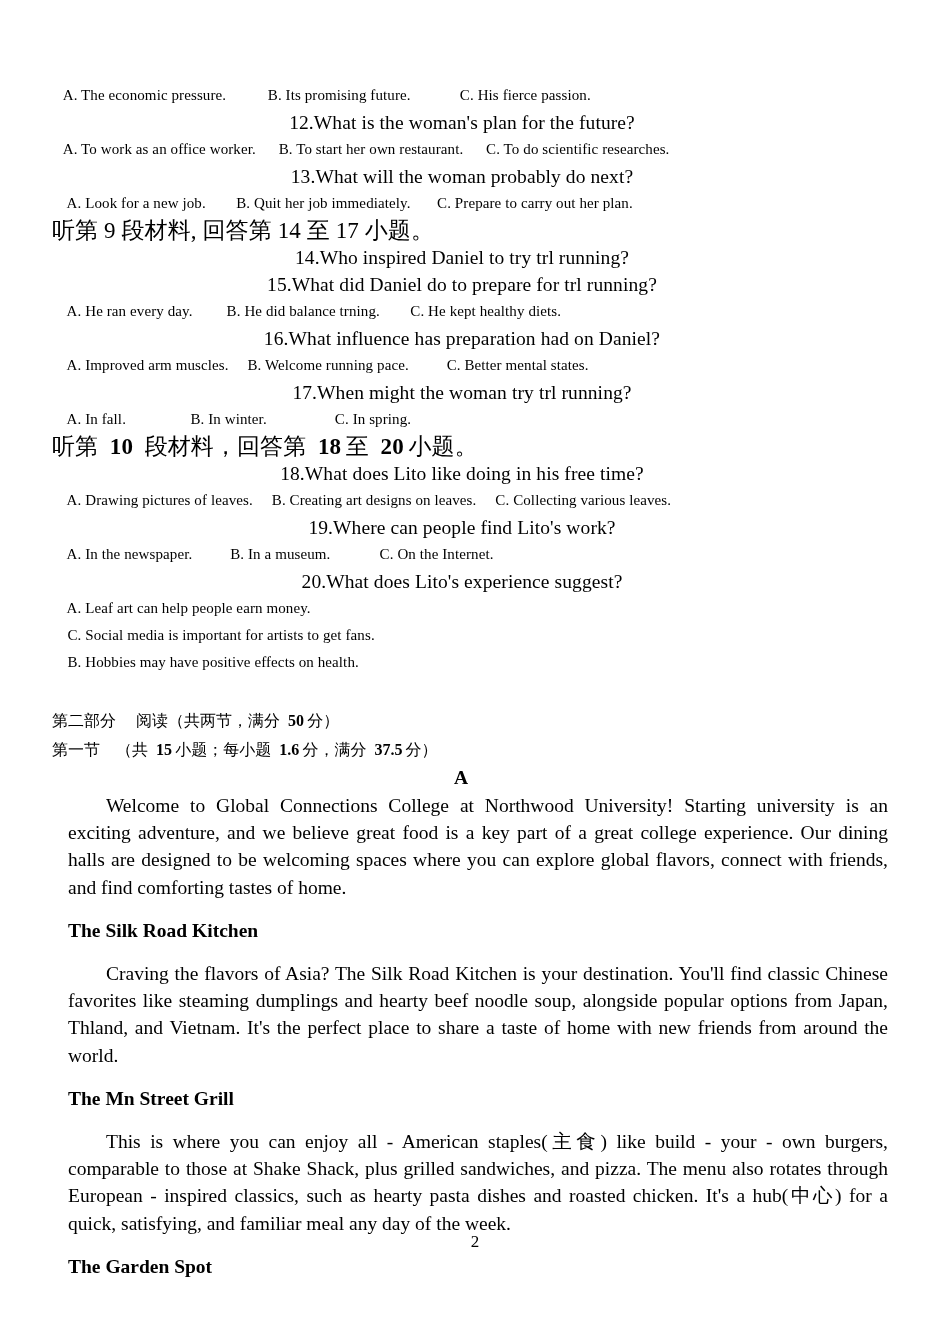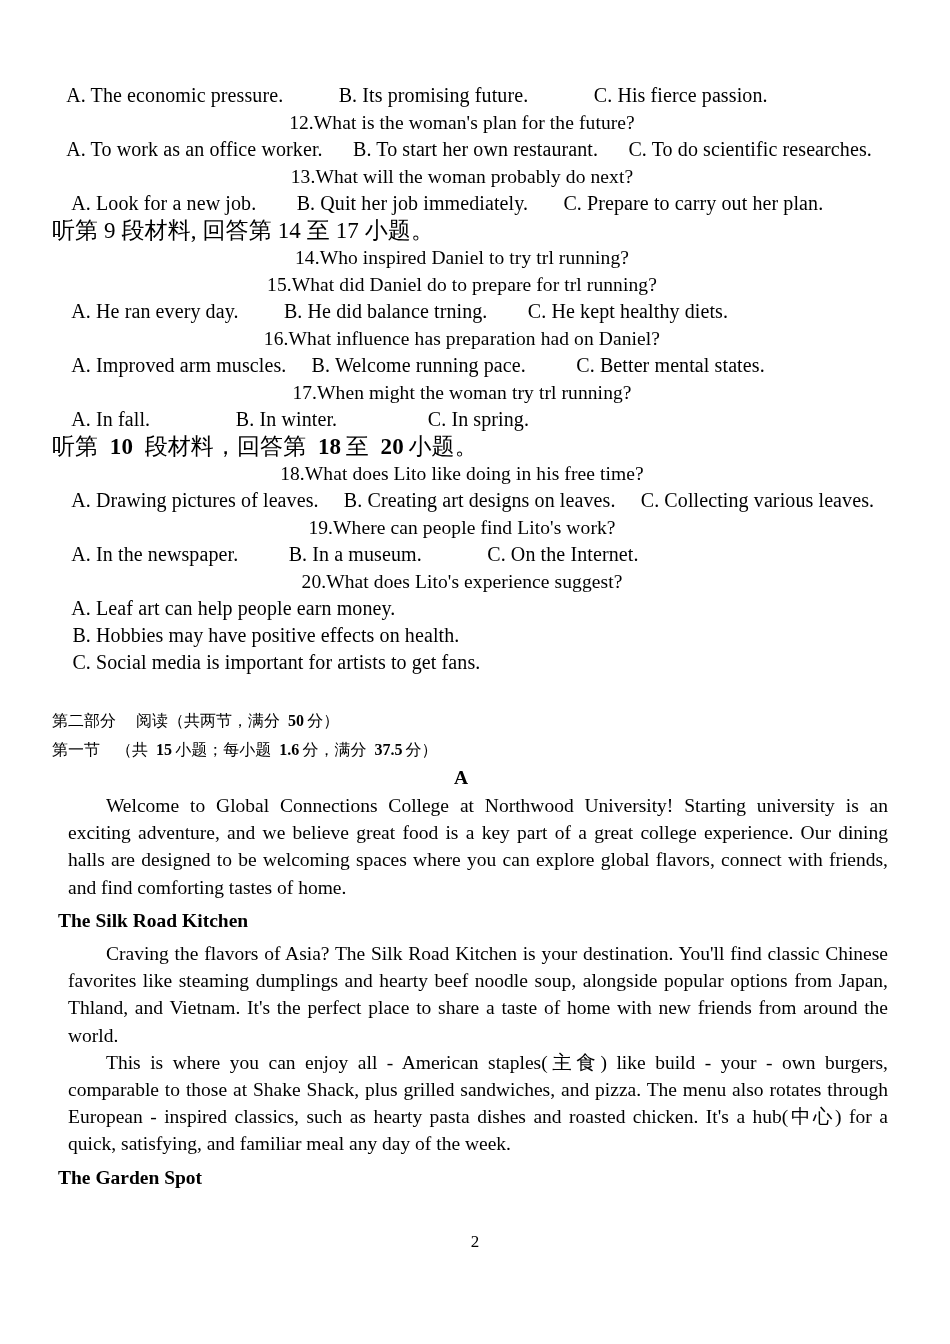--- a/index.html
+++ b/index.html
@@ -29,21 +29,21 @@
 
   
   .q-line {
     font-size: 19.5px;
     line-height: 27px;
     white-space: pre;
     letter-spacing: 0.1px;
     text-align: center;
   }
   .opt-line {
-    font-size: 20px;
+    font-size: 15px;
     line-height: 27px;
     white-space: pre;
     letter-spacing: 0.1px;
   }
   .cn-line {
     font-size: 23px;
     line-height: 27px;
     white-space: pre;
     letter-spacing: 0.1px;
   }
@@ -78,21 +78,21 @@
     hyphens: none;
   }
   .para.lastline-left {
     text-align-last: left;
     margin-left: 16px;
   }
   .subhead {
     font-size: 19.5px;
     font-weight: bold;
     line-height: 27.2px;
-    margin: 6px;
+    margin: 16px;
   }
 
   .page-number {
     position: absolute;
     left: 0;
     top: 1232px;
     width: 950px;
     text-align: center;
     font-size: 17px;
   }
@@ -127,36 +127,37 @@
     <div class="cn-line"><span>听第</span> <b>10</b> <span>段材料，回答第</span> <b>18</b> <span>至</span> <b>20</b> <span>小题。</span></div>
 
     <div class="q-line">18.What does Lito like doing in his free time?</div>
     <div class="opt-line">    A. Drawing pictures of leaves.  B. Creating art designs on leaves.  C. Collecting various leaves.</div>
 
     <div class="q-line">19.Where can people find Lito's work?</div>
     <div class="opt-line">    A. In the newspaper.    B. In a museum.    C. On the Internet.</div>
 
     <div class="q-line">20.What does Lito's experience suggest?</div>
     <div class="opt-line">    A. Leaf art can help people earn money.</div>
+    <div class="opt-line">    C. Social media is important for artists to get fans.</div>
     <div class="opt-line">    B. Hobbies may have positive effects on health.</div>
-    <div class="opt-line">    C. Social media is important for artists to get fans.</div>
 
     <div class="spacer-lg"></div>
 
     <div class="sec-line"><span>第二部分  阅读（共两节，满分</span> <b>50</b> <span>分）</span></div>
 
     <div class="sec-line"><span>第一节 （共</span> <b>15</b> <span>小题；每小题</span> <b>1.6</b> <span>分，满分</span> <b>37.5</b> <span>分）</span></div>
 
     <div class="passage-label">A</div>
 
     <p class="para lastline-left">Welcome to Global Connections College at Northwood University! Starting university is an exciting adventure, and we believe great food is a key part of a great college experience. Our dining halls are designed to be welcoming spaces where you can explore global flavors, connect with friends, and find comforting tastes of home.</p>
 
     <p class="subhead">The Silk Road Kitchen</p>
     <p class="para lastline-left">Craving the flavors of Asia? The Silk Road Kitchen is your destination. You'll find classic Chinese favorites like steaming dumplings and hearty beef noodle soup, alongside popular options from Japan, Thland, and Vietnam. It's the perfect place to share a taste of home with new friends from around the world.</p>
 
+    <p class="subhead">The Mn Street Grill</p>
     <p class="para lastline-left">This is where you can enjoy all - American staples(主食) like build - your - own burgers, comparable to those at Shake Shack, plus grilled sandwiches, and pizza. The menu also rotates through European - inspired classics, such as hearty pasta dishes and roasted chicken. It's a hub(中心) for a quick, satisfying, and familiar meal any day of the week.</p>
 
     <p class="subhead">The Garden Spot</p>
 
   </div>
 
   <div class="page-number">2</div>
 </div>
 
 </body></html>

